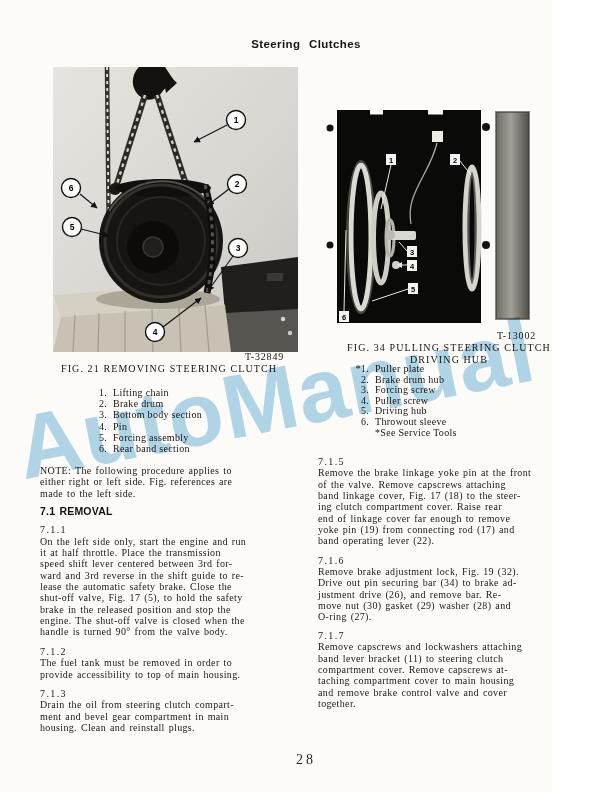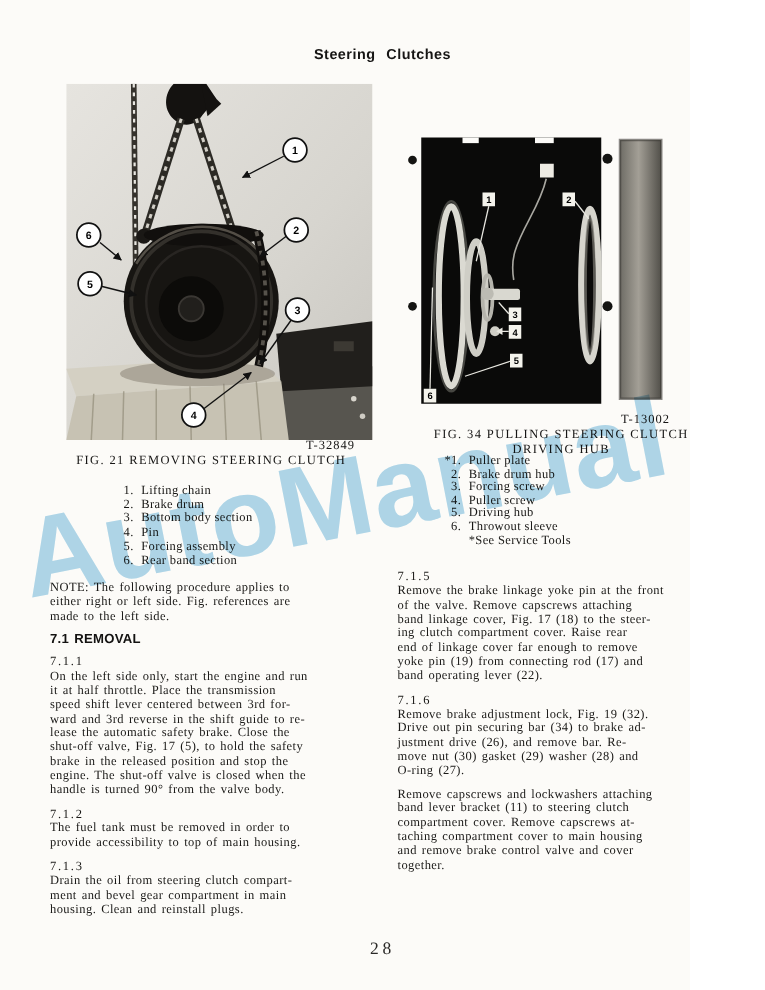--- a/index.html
+++ b/index.html
@@ -272,20 +272,21 @@
   <div class="col" style="left:318px;top:444px;">
     <div class="section s-gap12">
       <div class="sec-id">7.1.5</div>
       <div>Remove the brake linkage yoke pin at the front<br>of the valve.  Remove capscrews attaching<br>band linkage cover, Fig. 17 (18) to the steer-<br>ing clutch compartment cover.  Raise rear<br>end of linkage cover far enough to remove<br>yoke pin (19) from connecting rod (17) and<br>band operating lever (22).</div>
     </div>
     <div class="section s-gap8">
       <div class="sec-id">7.1.6</div>
       <div>Remove brake adjustment lock, Fig. 19 (32).<br>Drive out pin securing bar (34) to brake ad-<br>justment drive (26), and remove bar.  Re-<br>move nut (30) gasket (29) washer (28) and<br>O-ring (27).</div>
     </div>
     <div class="section s-gap7">
+      <div class="sec-id">7.1.7</div>
       <div>Remove capscrews and lockwashers attaching<br>band lever bracket (11) to steering clutch<br>compartment cover.  Remove capscrews at-<br>taching compartment cover to main housing<br>and remove brake control valve and cover<br>together.</div>
     </div>
   </div>
 
   <div class="pageno">28</div>
 
   <div class="watermark" style="color: rgb(169, 213, 236);">AutoManual</div>
 
 </div>
 

